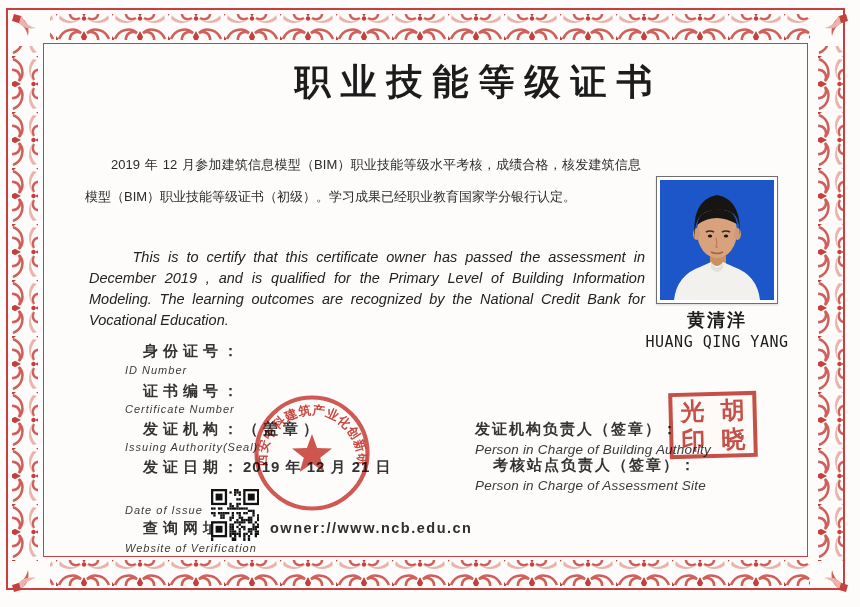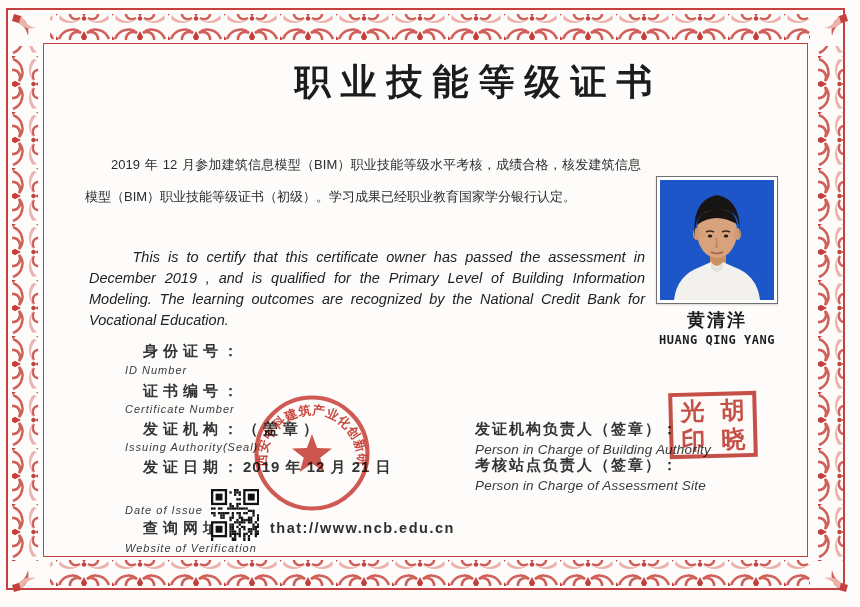--- a/index.html
+++ b/index.html
@@ -23,21 +23,21 @@
   .body-zh{position:absolute;left:85px;top:149px;width:556px;font-size:13px;
            line-height:32px;text-align:justify;text-indent:2em;color:#2b2b2b;word-spacing:1px;}
   .body-en{position:absolute;left:89px;top:247px;width:556px;font-style:italic;
            font-size:14.5px;line-height:21px;text-align:justify;text-indent:3em;color:#222;}
   
   .photo{position:absolute;left:656px;top:176px;width:122px;height:128px;background:#fff;
          border:1px solid #6f6f6f;box-sizing:border-box;padding:3px;box-shadow:0 1px 2px rgba(0,0,0,.15);}
   .name-zh{position:absolute;left:644px;top:308px;width:146px;text-align:center;
            font-size:18px;font-weight:bold;letter-spacing:2px;color:#1d1d1d;}
   .name-en{position:absolute;left:630px;top:333px;width:174px;text-align:center;
-           font-family:"DejaVu Sans Mono",monospace;font-weight:bold;font-size:12px;
+           font-family:"DejaVu Sans Mono",monospace;font-weight:normal;font-size:15px;
            letter-spacing:0.5px;color:#1d1d1d;}
   
   .zh-label{font-size:15px;font-weight:600;letter-spacing:5px;color:#333;margin-left:18px;}
   .zh-value{font-size:15px;font-weight:600;letter-spacing:1px;color:#333;}
   .en-label{font-style:italic;font-size:11px;letter-spacing:1px;color:#3a3a3a;}
   .lf{left:125px;}
   
   .sig-zh{font-size:15px;font-weight:600;letter-spacing:2px;color:#333;}
   .sig-en{font-style:italic;font-size:13.5px;letter-spacing:0.2px;color:#3a3a3a;}
   
@@ -267,25 +267,25 @@
       <rect x="36.8" y="4.6" width="6.8999999999999995" height="6.8999999999999995" fill="#111"></rect>
       <rect x="0" y="32.199999999999996" width="16.099999999999998" height="16.099999999999998" fill="#111"></rect>
       <rect x="2.3" y="34.5" width="11.5" height="11.5" fill="#fff"></rect>
       <rect x="4.6" y="36.8" width="6.8999999999999995" height="6.8999999999999995" fill="#111"></rect>
       <rect x="0" y="48.3" width="2.3" height="3.6799999999999997" fill="#111"></rect>
       <rect x="20.7" y="48.3" width="2.3" height="3.6799999999999997" fill="#111"></rect>
       <rect x="23" y="48.3" width="2.3" height="3.6799999999999997" fill="#111"></rect>
       <rect x="32.199999999999996" y="48.3" width="2.3" height="3.6799999999999997" fill="#111"></rect>
       <rect x="36.8" y="48.3" width="2.3" height="3.6799999999999997" fill="#111"></rect>
     </svg>
-  <div class="abs url" style="left:270px;top:520px;">that://www.ncb.edu.cn</div>
+  <div class="abs url" style="left:270px;top:520px;">owner://www.ncb.edu.cn</div>
 
   <div class="abs sig-zh" style="left:475px;top:420px;">发证机构负责人（签章）：</div>
   <div class="abs sig-en" style="left:475px;top:442px;">Person in Charge of Building Authority</div>
-  <div class="abs sig-zh" style="left:475px;top:456px;text-align:right;">考核站点负责人（签章）：</div>
+  <div class="abs sig-zh" style="left:493px;top:456px;text-align:right;">考核站点负责人（签章）：</div>
   <div class="abs sig-en" style="left:475px;top:478px;">Person in Charge of Assessment Site</div>
 
   <svg class="round-seal" width="122" height="122" viewBox="0 0 122 122">
     <defs>
       <path id="sealArc" d="M 15.7 76.4 A 46 46 0 1 1 106.3 76.4" fill="none"></path>
     </defs>
     <circle cx="61" cy="61" r="55.5" fill="none" stroke="#c73a32" stroke-width="4.2" opacity="0.9"></circle>
     <polygon points="61,42 66.1,56.0 81,56.5 69.2,65.7 73.3,80 61,71.6 48.7,80 52.8,65.7 41,56.5 55.9,56.0" fill="#c73a32" opacity="0.92"></polygon>
     <text font-size="12.5" font-weight="bold" fill="#c73a32" letter-spacing="0.5" font-family="Liberation Sans, sans-serif">
       <textPath href="#sealArc" startOffset="2">西安中科建筑产业化创新研究中心</textPath>

